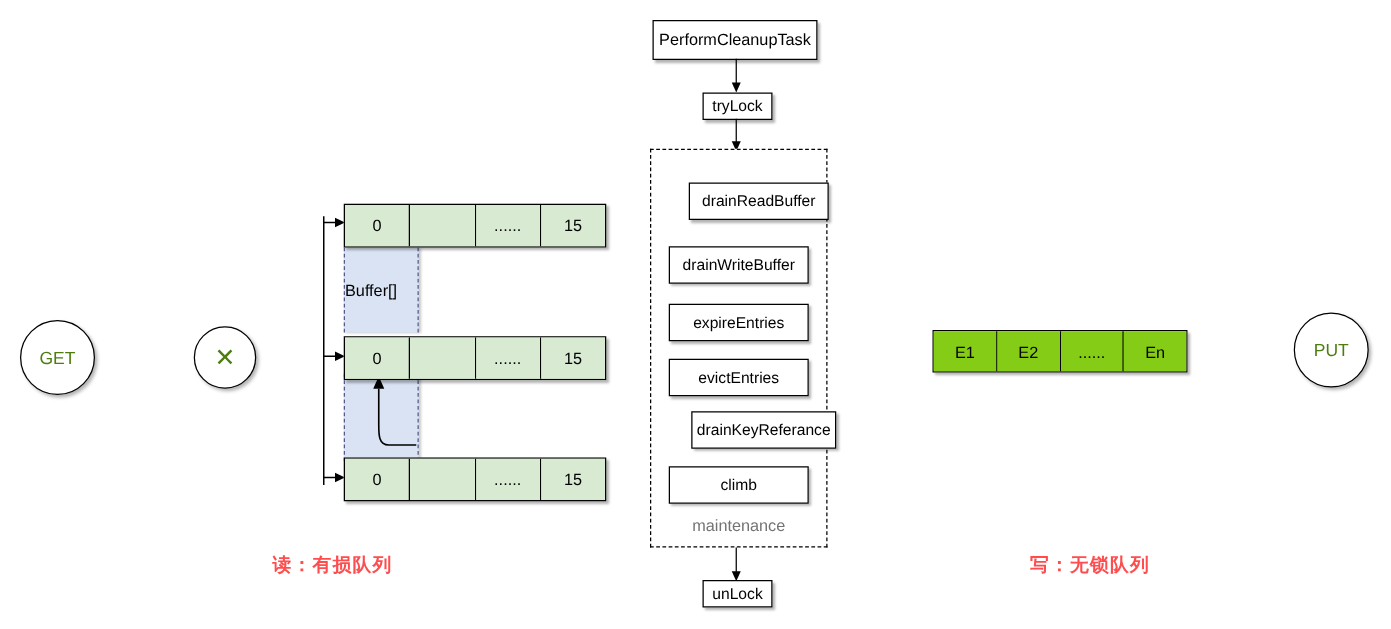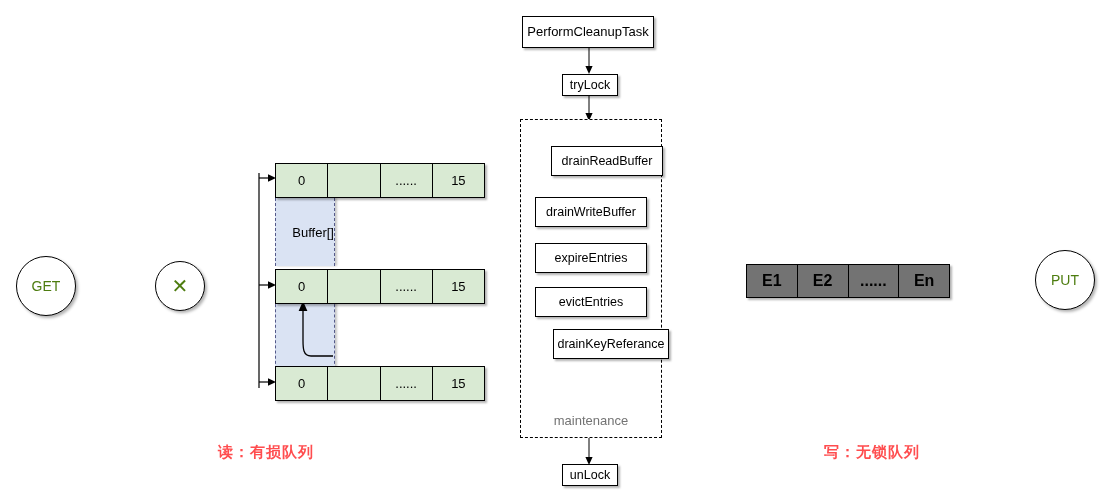--- a/index.html
+++ b/index.html
@@ -76,35 +76,33 @@
   .ent-row{
     display:flex;
     border:1px solid #000000;
     background:#ffffff;
     box-shadow:2px 2px 2px rgba(0,0,0,0.30);
   }
   .ent-cell{
     flex:1 1 0;
     border-right:1px solid #000000;
     display:flex;align-items:center;justify-content:center;
-    font-size:16px;color:#000000;
-    background:#737373;
-    font-weight:bold;
+    font-size:13px;color:#000000;
+    background:#84cc16;
   }
   .ent-cell:last-child{border-right:none;}
 
   
   .buffer-box{
     background:#dae3f3;
     border-left:1.2px dashed #555a8a;
     border-right:1.2px dashed #555a8a;
-    display:flex;align-items:center;justify-content:flex-end;
+    display:flex;align-items:center;justify-content:flex-start;
     font-size:13px;color:#000000;
     box-shadow:2px 0 2px rgba(0,0,0,0.22);
-    padding-left:40px;
   }
 
   .red-label{
     color:#ff4d4f;
     font-size:15px;
     font-weight:700;
     white-space:nowrap;
     letter-spacing:1px;
     filter:blur(0.35px);
   }
@@ -150,20 +148,23 @@
   </div>
   <div class="abs node small" style="left:535px;top:243px;width:112px;height:30px;">
     <span>expireEntries</span>
   </div>
   <div class="abs node small" style="left:535px;top:287px;width:112px;height:30px;">
     <span>evictEntries</span>
   </div>
   <div class="abs node small" style="left:533px;top:329px;width:116px;height:30px;margin-left:20px;">
     <span>drainKeyReferance</span>
   </div>
+  <div class="abs node small" style="left:535px;top:373px;width:112px;height:30px;">
+    <span>climb</span>
+  </div>
 
   <div class="maint-label" style="top:413px;left:520px;width:142px;">
     <span>maintenance</span>
   </div>
 
   <svg class="abs" style="left:583px;top:438px;width:14px;height:28px;">
     <line x1="6" y1="0" x2="6" y2="20" stroke="#000" stroke-width="1"></line>
     <polygon points="6,27 2.4,19 9.6,19" fill="#000"></polygon>
   </svg>
 

